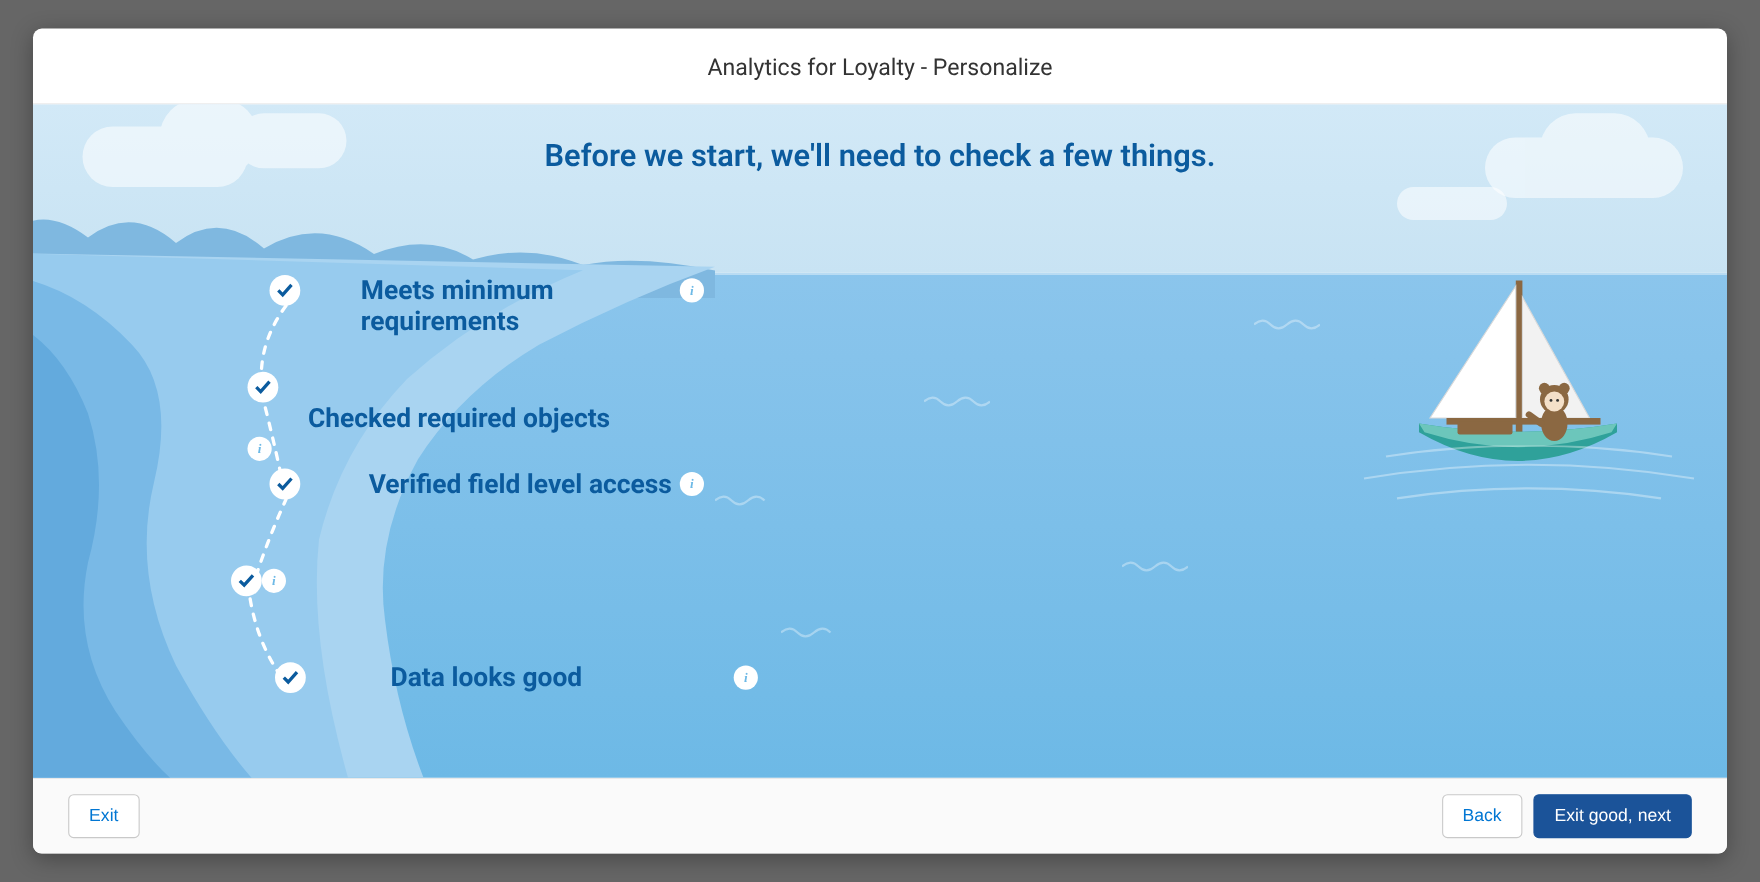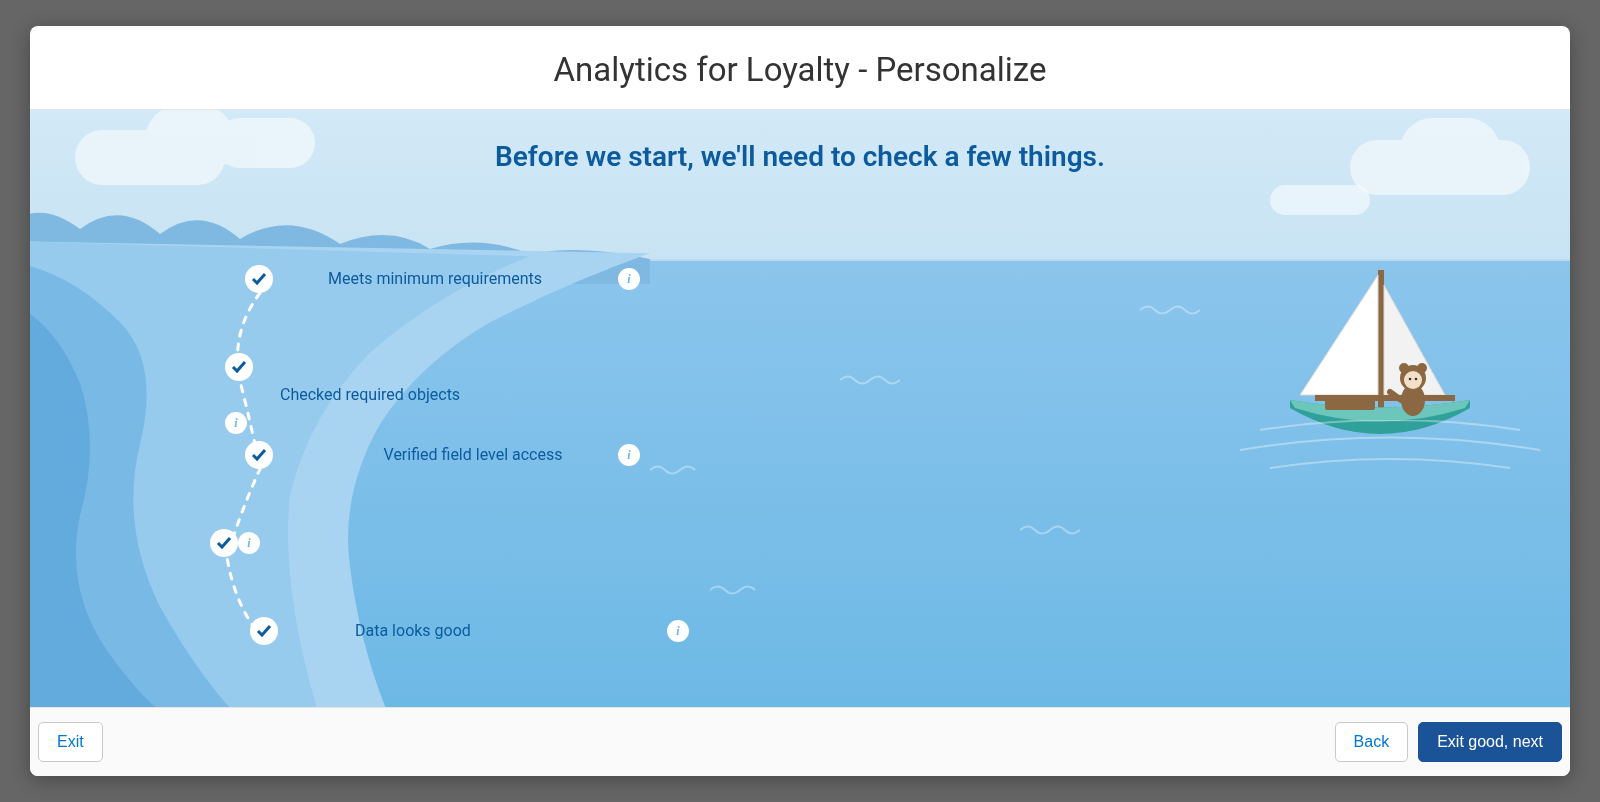--- a/index.html
+++ b/index.html
@@ -26,21 +26,21 @@
       flex-direction: column;
       overflow: hidden;
       box-shadow: 0 4px 20px rgba(0,0,0,0.3);
     }
     .modal-header {
       padding: 24px 0 20px 0;
       text-align: center;
       border-bottom: 1px solid #e5e5e5;
     }
     .modal-title {
-      font-size: 33px;
+      font-size: 21px;
       font-weight: 400;
       color: #333;
     }
     .modal-body {
       flex: 1;
       position: relative;
       overflow: hidden;
       background: linear-gradient(to bottom, #d9ecfa 0%, #d9ecfa 25%, #8bc5ec 25%, #6db9e6 100%);
     }
     
@@ -165,22 +165,22 @@
     }
     .check-circle svg {
       width: 16px;
       height: 16px;
       stroke: #0b5b9e;
       stroke-width: 3;
       fill: none;
     }
     .check-label {
       margin-left: 55px;
-      font-size: 16px;
-      font-weight: 400;
+      font-size: 24px;
+      font-weight: 700;
       color: #0b5b9e;
       line-height: 28px;
       width: 290px;
     }
     .info-circle {
       width: 22px;
       height: 22px;
       background: #fff;
       border-radius: 50%;
       display: flex;
@@ -242,21 +242,21 @@
     }
     .wave svg {
       stroke: #fff;
       fill: none;
       stroke-width: 2;
     }
     
     .modal-footer {
       display: flex;
       align-items: center;
-      padding: 14px 8px;
+      padding: 14px 32px;
       border-top: 1px solid #e5e5e5;
       background: #fafafa;
     }
     .spacer { flex: 1; }
     .btn {
       font-size: 16px;
       padding: 10px 18px;
       border-radius: 5px;
       cursor: pointer;
       border: 1px solid #c9c9c9;

